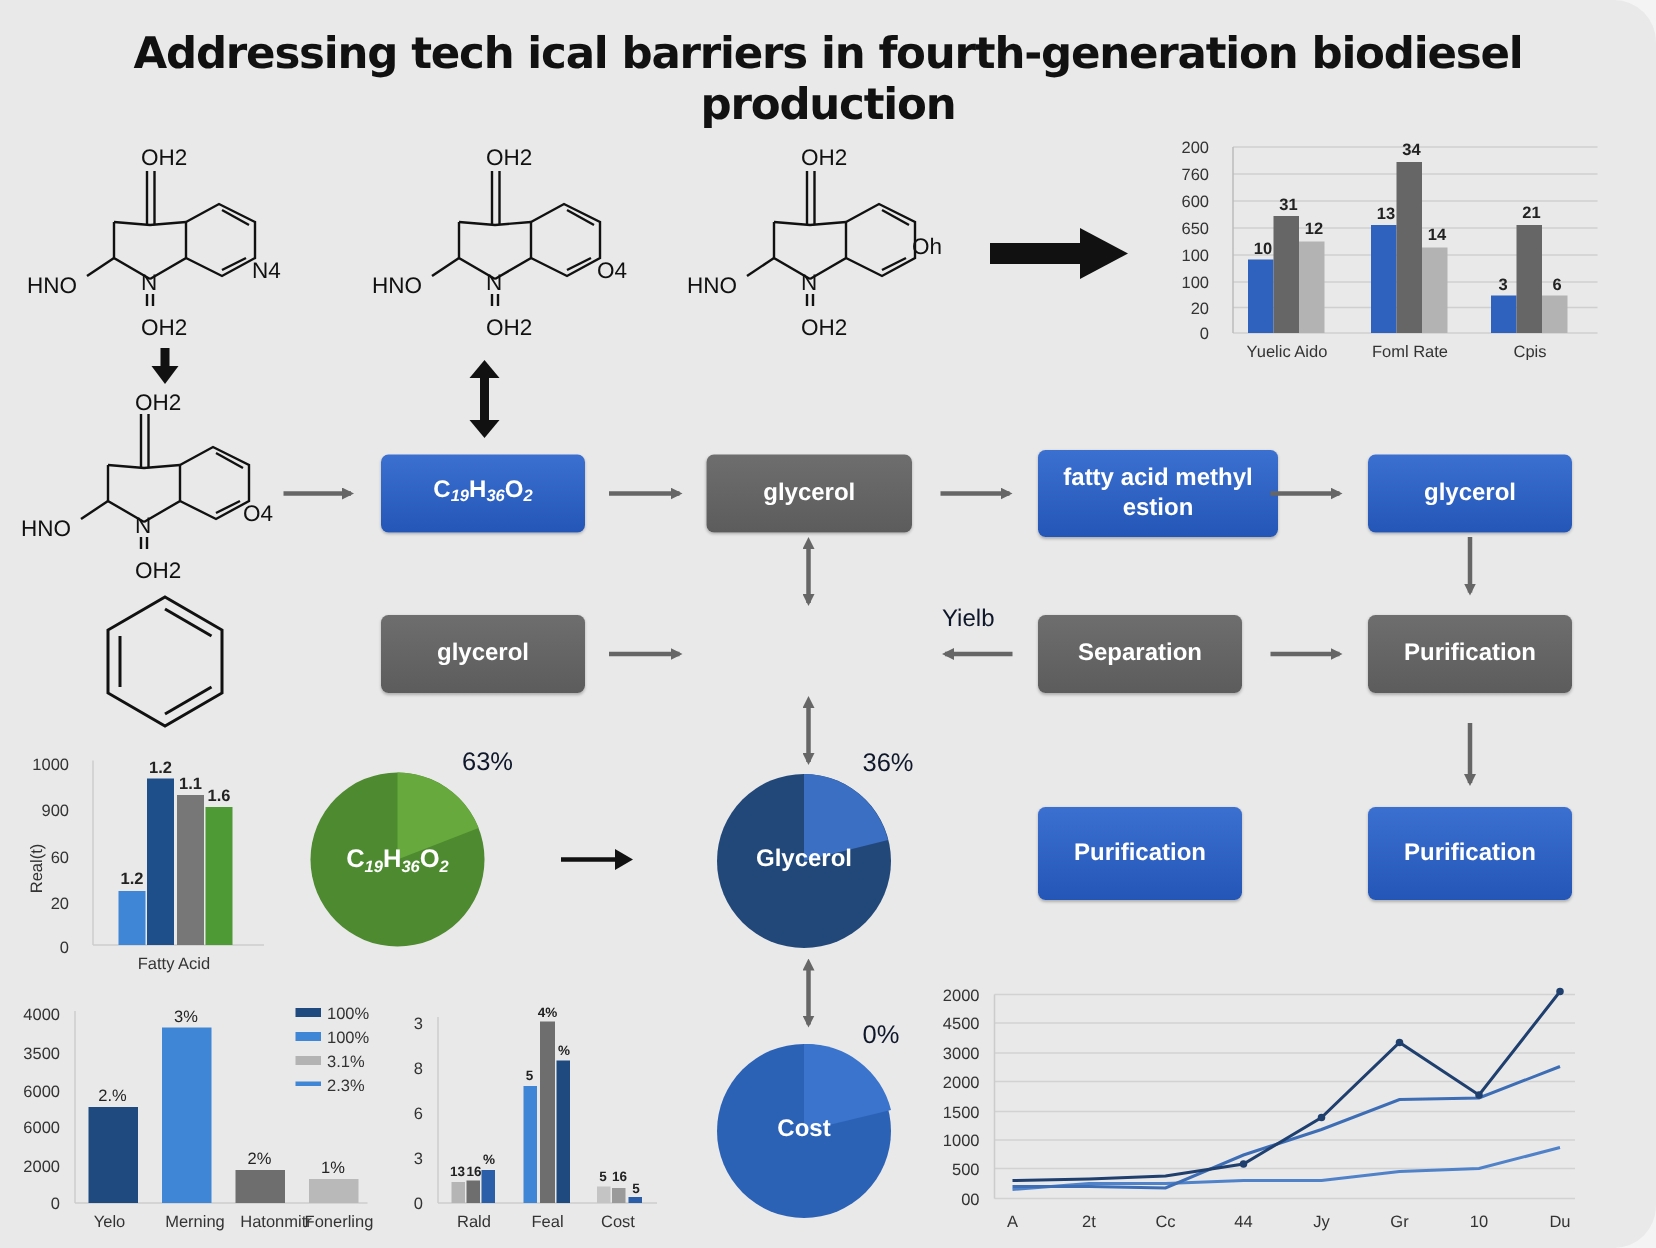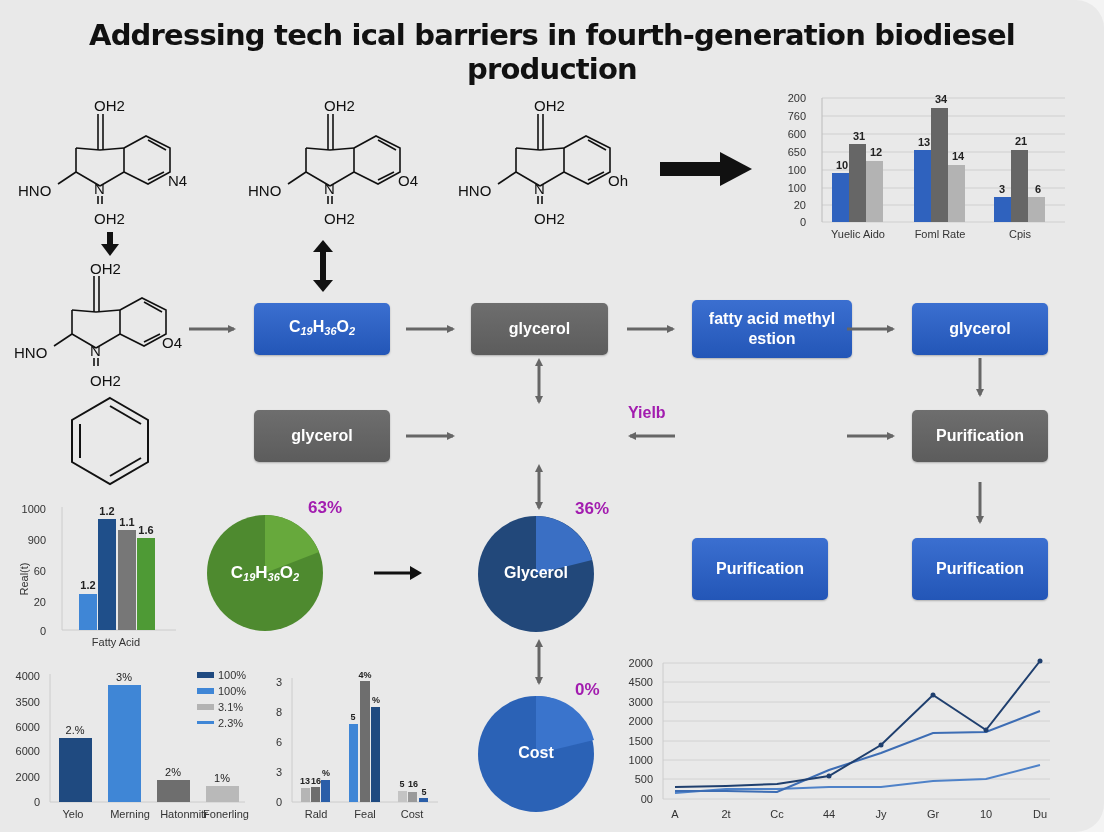--- a/index.html
+++ b/index.html
@@ -10,21 +10,21 @@
   .title { position:absolute; left:0; top:18px; width:1104px; text-align:center;
            font-family:"DejaVu Sans", sans-serif; font-weight:bold; font-size:29px;
            letter-spacing:-0.8px; color:#111; }
   .abs { position:absolute; }
   .mol-label { position:absolute; font-size:15px; color:#111; font-family:"Liberation Sans", sans-serif; }
   .box { position:absolute; border-radius:5px; color:#fff; font-weight:bold;
          display:flex; align-items:center; justify-content:center; text-align:center;
          font-size:16px; line-height:20px; box-shadow:0 1px 2px rgba(0,0,0,.25); }
   .box.blue { background:linear-gradient(#3b6fd0,#2356b7); }
   .box.gray { background:linear-gradient(#6e6e6e,#5c5c5c); }
-  .pct { position:absolute; font-weight:bold; font-size:17px; color:#a21caf; }
+  .pct { position:absolute; font-weight:normal; font-size:17px; color:#0f172a; }
   .pie-label { position:absolute; color:#fff; font-weight:bold; font-size:17px; text-align:center; }
   .axis-tick { font-size:11px; fill:#333; font-family:"Liberation Sans", sans-serif; }
   .bar-lbl { font-size:11px; fill:#222; font-weight:bold; font-family:"Liberation Sans", sans-serif; }
   .cat-lbl { font-size:11px; fill:#333; font-family:"Liberation Sans", sans-serif; }
   sub { font-size:11px; vertical-align:-3px;font-style:italic; }
 </style>
 </head>
 <body>
 
 <div class="canvas">
@@ -89,21 +89,21 @@
         <line x1="108" y1="40" x2="126" y2="50"></line>
           <line x1="108" y1="80" x2="124" y2="72"></line>
         <line x1="36" y1="72" x2="18" y2="84"></line>
         <line x1="58" y1="96" x2="58" y2="104"></line>
           <line x1="62" y1="96" x2="62" y2="104"></line>
       </g>
     </svg>
     <span class="mol-label" style="left:534px;top:97px">OH2</span>
     <span class="mol-label" style="left:458px;top:182px">HNO</span>
     <span class="mol-label" style="left:534px;top:180px">N</span>
-    <span class="mol-label" style="left:608px;top:172px">Oh</span>
+    <span class="mol-label" style="left:608px;top:156px">Oh</span>
     <span class="mol-label" style="left:534px;top:210px">OH2</span>
   </div>
 
   <svg class="abs" style="left:660px;top:150px" width="95" height="40">
     <rect x="0" y="12" width="62" height="14" fill="#111"></rect>
     <polygon points="60,2 92,19 60,36" fill="#111"></polygon>
   </svg>
 
   <div>
     <svg class="abs" style="left:100px;top:232px" width="20" height="26">
@@ -148,20 +148,21 @@
   </svg>
 
   <div class="box blue" style="left:254px;top:303px;width:136px;height:52px">
     <span><span>C</span><sub>19</sub><span>H</span><sub>36</sub><span>O</span><sub>2</sub></span>
   </div>
   <div class="box gray" style="left:471px;top:303px;width:137px;height:52px">glycerol</div>
   <div class="box blue" style="left:692px;top:300px;width:160px;height:58px">fatty acid methyl estion</div>
   <div class="box blue" style="left:912px;top:303px;width:136px;height:52px">glycerol</div>
 
   <div class="box gray" style="left:254px;top:410px;width:136px;height:52px">glycerol</div>
+  <div class="box gray" style="left:692px;top:410px;width:136px;height:52px">Separation</div>
   <div class="box gray" style="left:912px;top:410px;width:136px;height:52px">Purification</div>
 
   <div class="box blue" style="left:692px;top:538px;width:136px;height:62px">Purification</div>
   <div class="box blue" style="left:912px;top:538px;width:136px;height:62px">Purification</div>
 
   <span class="pct" style="left:628px;top:404px;font-size:16px">Yielb</span>
 
   <svg class="abs" style="left:0;top:0" width="1104" height="832" pointer-events="none">
     <defs>
       <marker id="ah" markerWidth="8" markerHeight="8" refX="6" refY="4" orient="auto" markerUnits="userSpaceOnUse">

